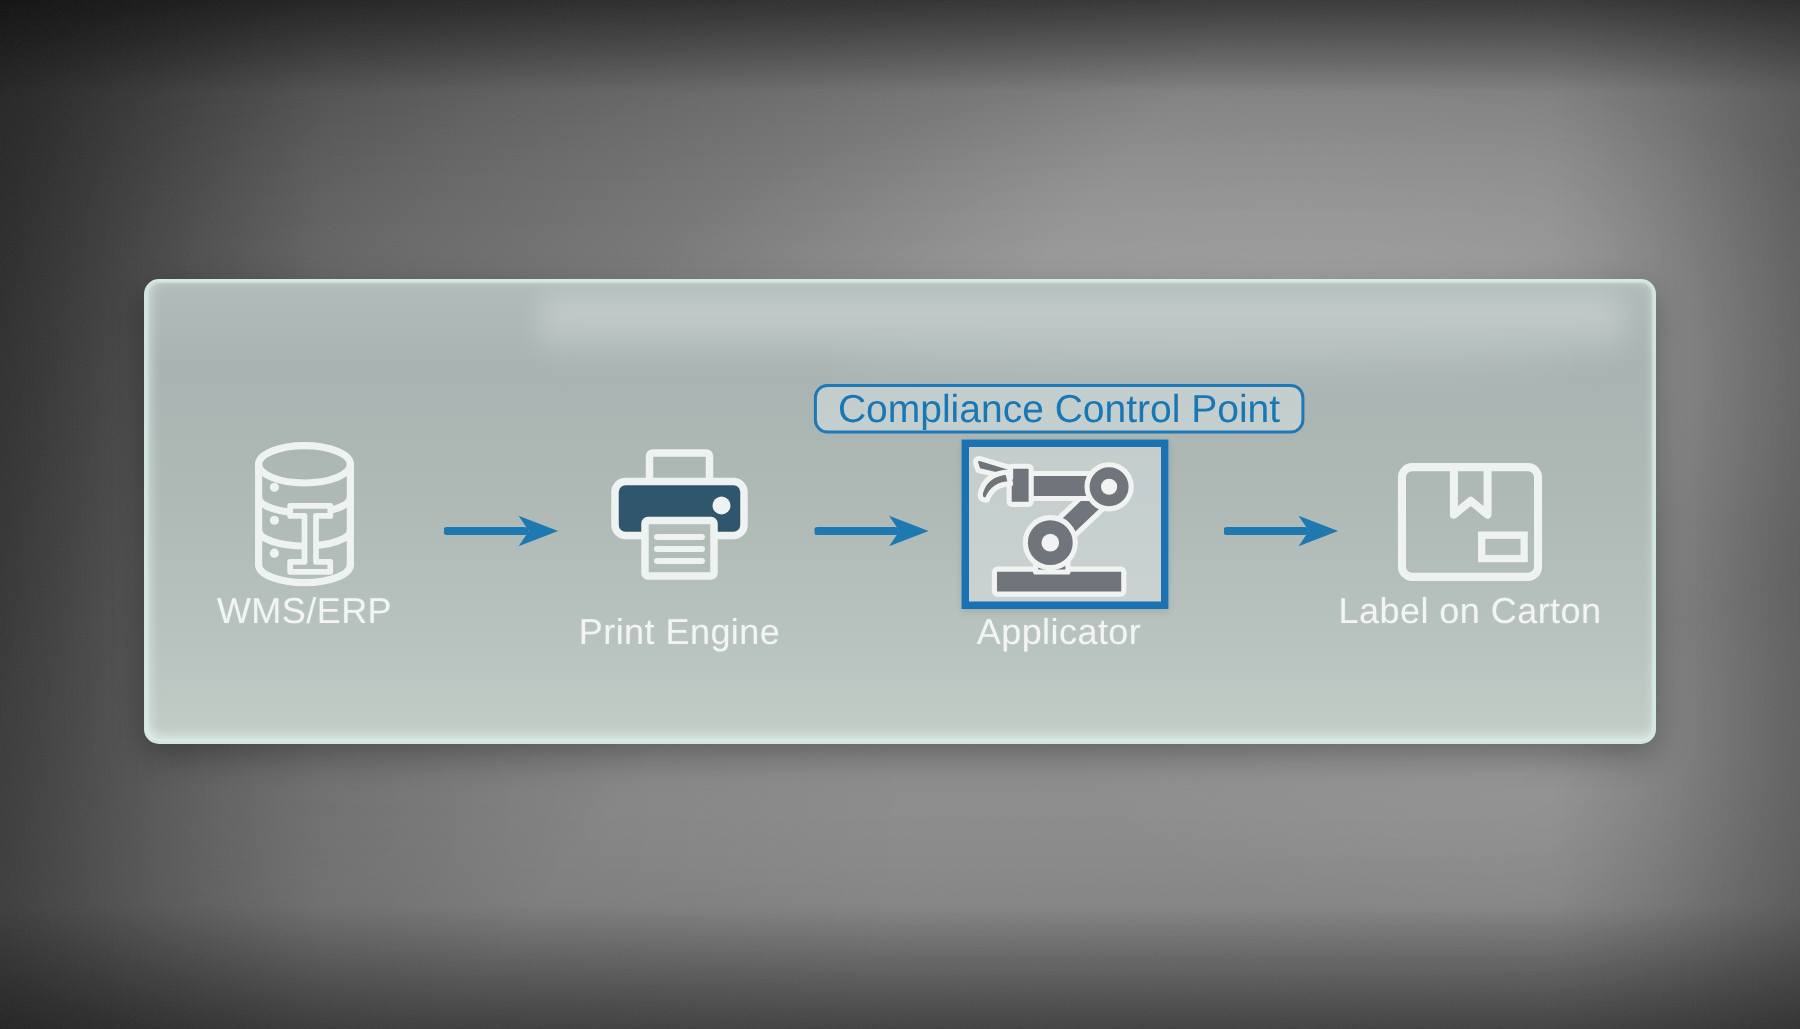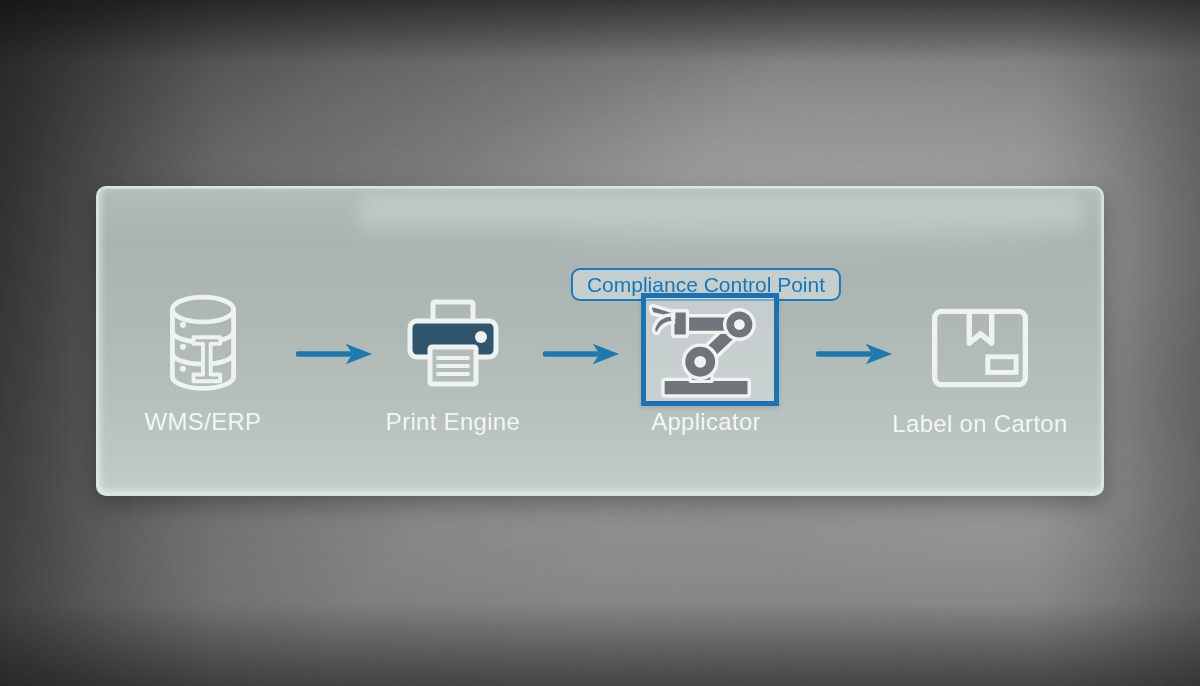--- a/index.html
+++ b/index.html
@@ -55,24 +55,24 @@
     color:#f2f5f4; font-size:24px; letter-spacing:0.3px; white-space:nowrap;
     text-shadow:0 0 2px rgba(255,255,255,0.18);
   }
   .highlight-box {
     position:absolute; left:543px; top:105px; width:138px; height:113px;
     border:5px solid #1a72b2;
     background: rgba(226,233,236,0.45);
     box-shadow: 0 2px 5px rgba(0,0,0,0.12);
   }
   .badge {
-    position:absolute; left:608px; top:80px; transform:translateX(-50%);
+    position:absolute; left:608px; top:68px; transform:translateX(-50%);
     border:2px solid #1d79b8; border-radius:9px;
     background: rgba(233,242,245,0.40);
-    color:#1878b6; font-size:21px; line-height:27px;
+    color:#1878b6; font-size:26px; line-height:27px;
     padding:1px 14px; white-space:nowrap;
   }
 </style>
 </head>
 <body>
 
 <div class="stage">
   <div class="wall"></div>
   <div class="wall-vignette"></div>
 
@@ -97,21 +97,21 @@
         <path d="M13 40 a32 11 0 0 0 64 0"></path>
         <path d="M13 63 a32 11 0 0 0 64 0"></path>
       </g>
       <g fill="#eef2f0">
         <circle cx="24" cy="33" r="3.2"></circle>
         <circle cx="24" cy="56" r="3.2"></circle>
         <circle cx="24" cy="79" r="3.2"></circle>
       </g>
       <path d="M35 46 H63 V53 H53 V85 H63 V92 H35 V85 H45 V53 H35 Z" fill="#b2bcb9" stroke="#eef2f0" stroke-width="4" stroke-linejoin="round"></path>
     </svg>
-    <div class="node-label" style="left:105px; top:220px;text-align:right;">WMS/ERP</div>
+    <div class="node-label" style="left:105px; top:206px;text-align:right;">WMS/ERP</div>
 
     <svg class="icon-abs" style="left:198px; top:154px;" width="78" height="24" viewBox="0 0 80 24">
       <path d="M2 12 H55" stroke="#1e79b0" stroke-width="5.5" stroke-linecap="round" fill="none"></path>
       <path d="M51 1.5 L78 12 L51 22.5 L58 12 Z" fill="#1e79b0"></path>
     </svg>
 
     <svg class="icon-abs" style="left:308px; top:111px;" width="94" height="92" viewBox="0 0 94 92">
       <rect x="27" y="3" width="40" height="26" rx="2" fill="none" stroke="#eef2f0" stroke-width="5"></rect>
       <rect x="4" y="22" width="86" height="36" rx="7" fill="#2f566c" stroke="#eef2f0" stroke-width="5"></rect>
       <circle cx="75" cy="38" r="6" fill="#eef2f0"></circle>
@@ -152,15 +152,15 @@
     <svg class="icon-abs" style="left:718px; top:154px;" width="78" height="24" viewBox="0 0 80 24">
       <path d="M2 12 H55" stroke="#1e79b0" stroke-width="5.5" stroke-linecap="round" fill="none"></path>
       <path d="M51 1.5 L78 12 L51 22.5 L58 12 Z" fill="#1e79b0"></path>
     </svg>
 
     <svg class="icon-abs" style="left:833px; top:120px;" width="98" height="80" viewBox="0 0 100 82">
       <rect x="3.5" y="3.5" width="93" height="75" rx="7" fill="none" stroke="#eef2f0" stroke-width="5.5"></rect>
       <path d="M39 6 V36 L50.5 26.5 L62 36 V6" fill="none" stroke="#eef2f0" stroke-width="5.5" stroke-linejoin="round"></path>
       <rect x="58" y="50" width="29" height="16" fill="none" stroke="#eef2f0" stroke-width="5"></rect>
     </svg>
-    <div class="node-label" style="left:882px; top:206px;margin-top:16px;">Label on Carton</div>
+    <div class="node-label" style="left:882px; top:206px;">Label on Carton</div>
   </div>
 </div>
 
 </body></html>

